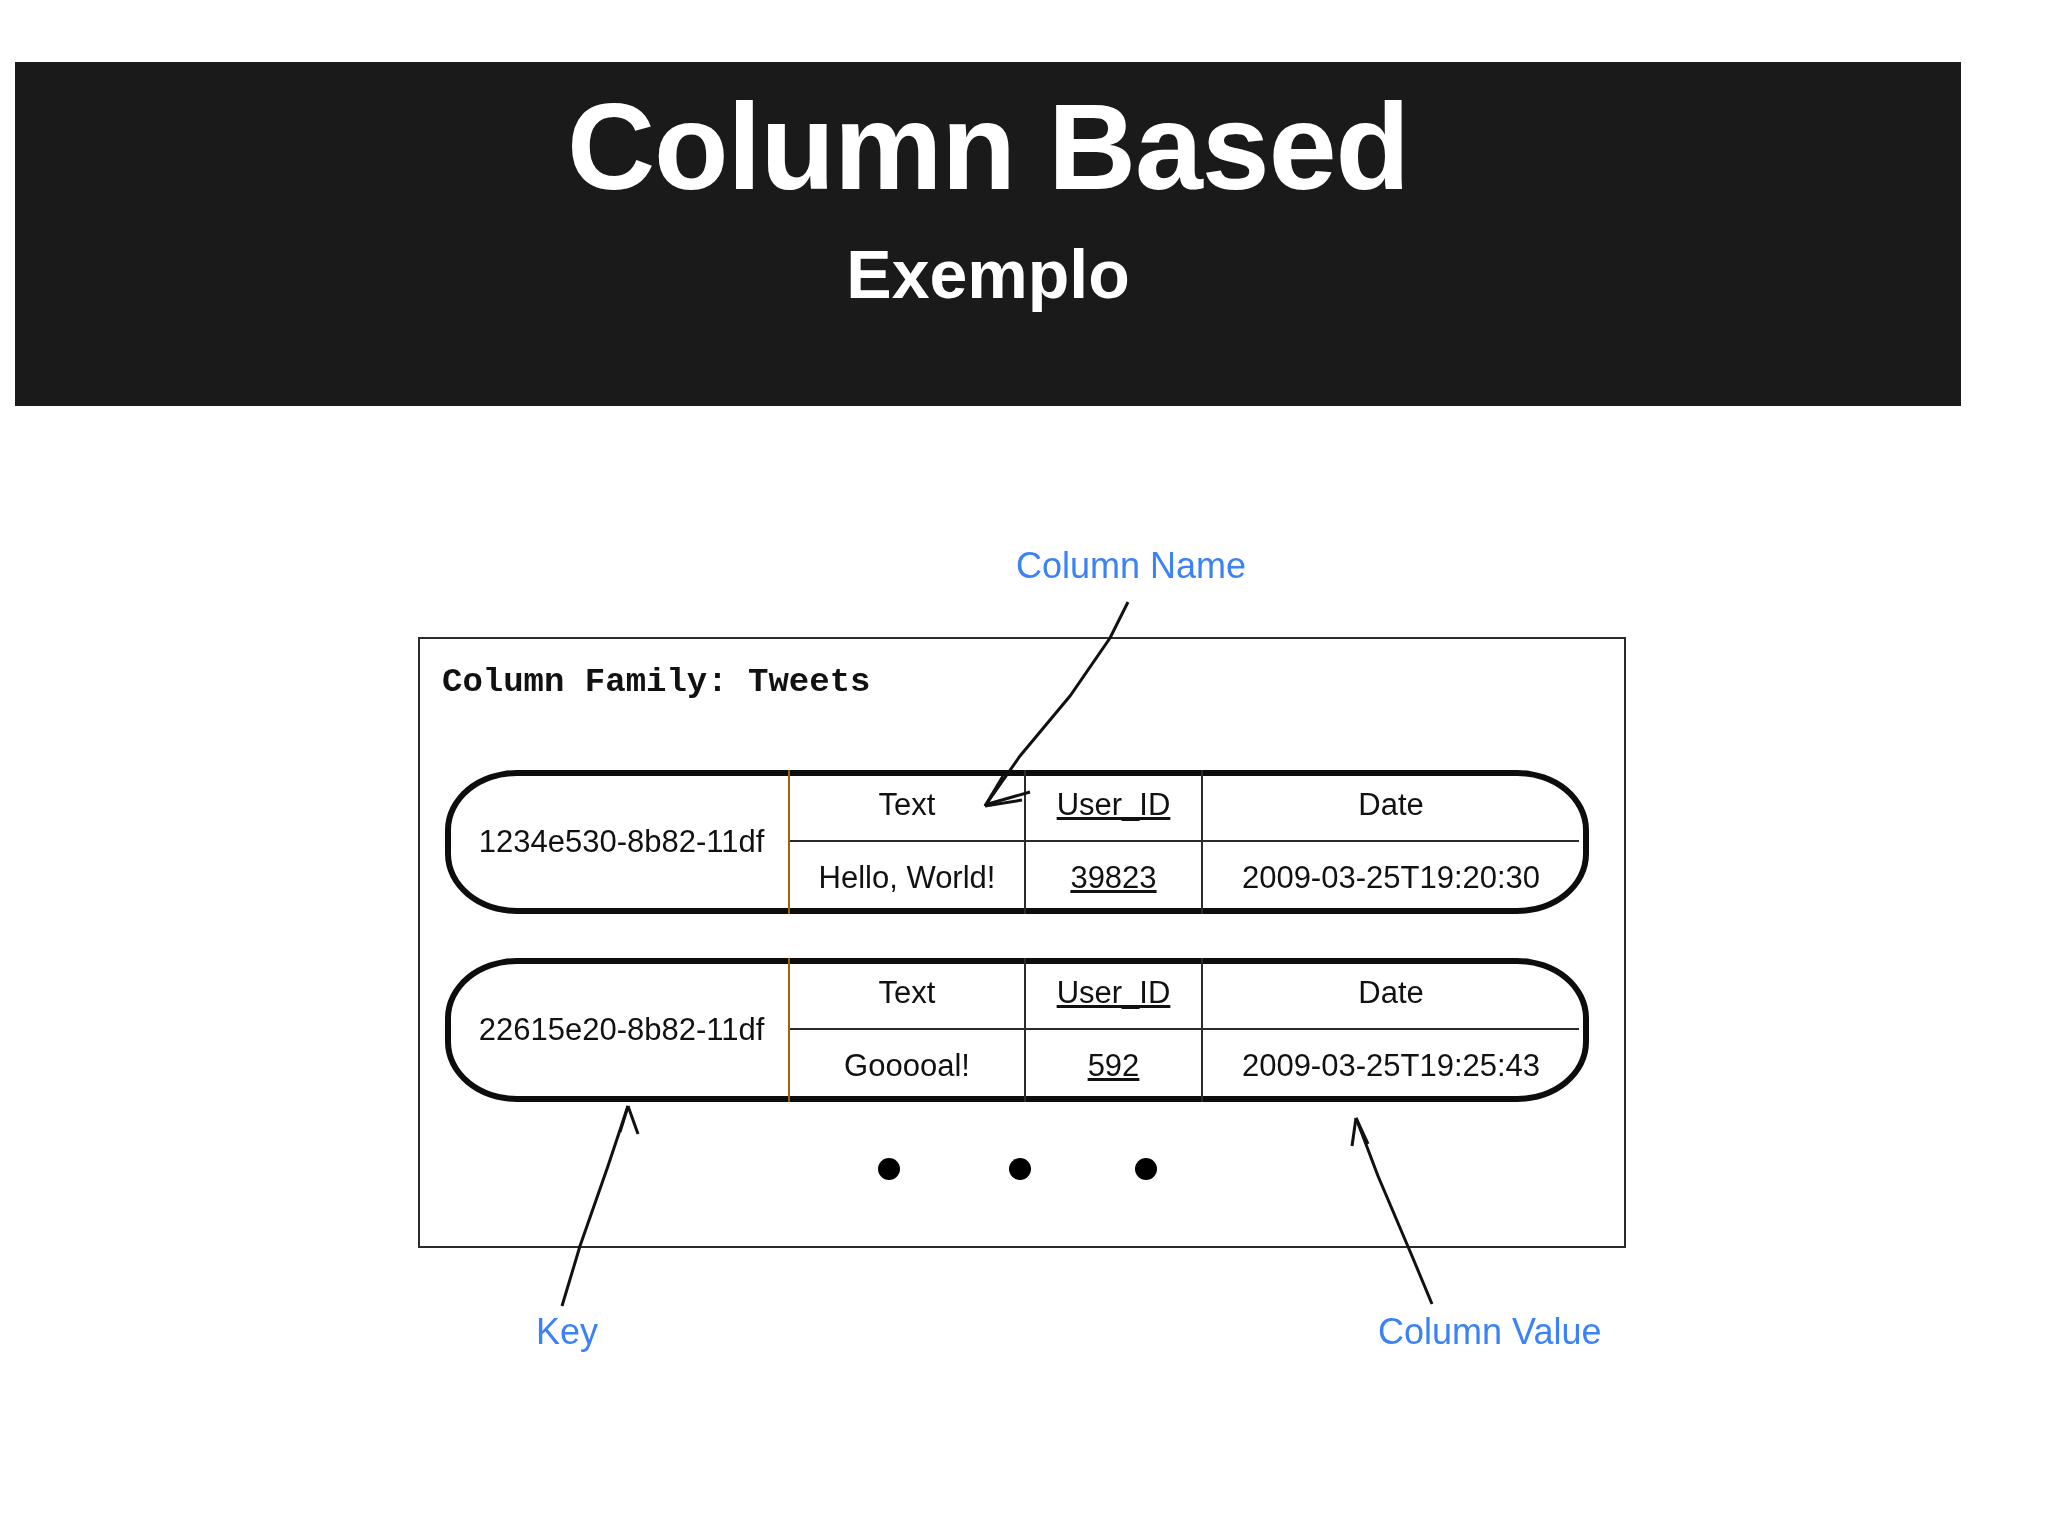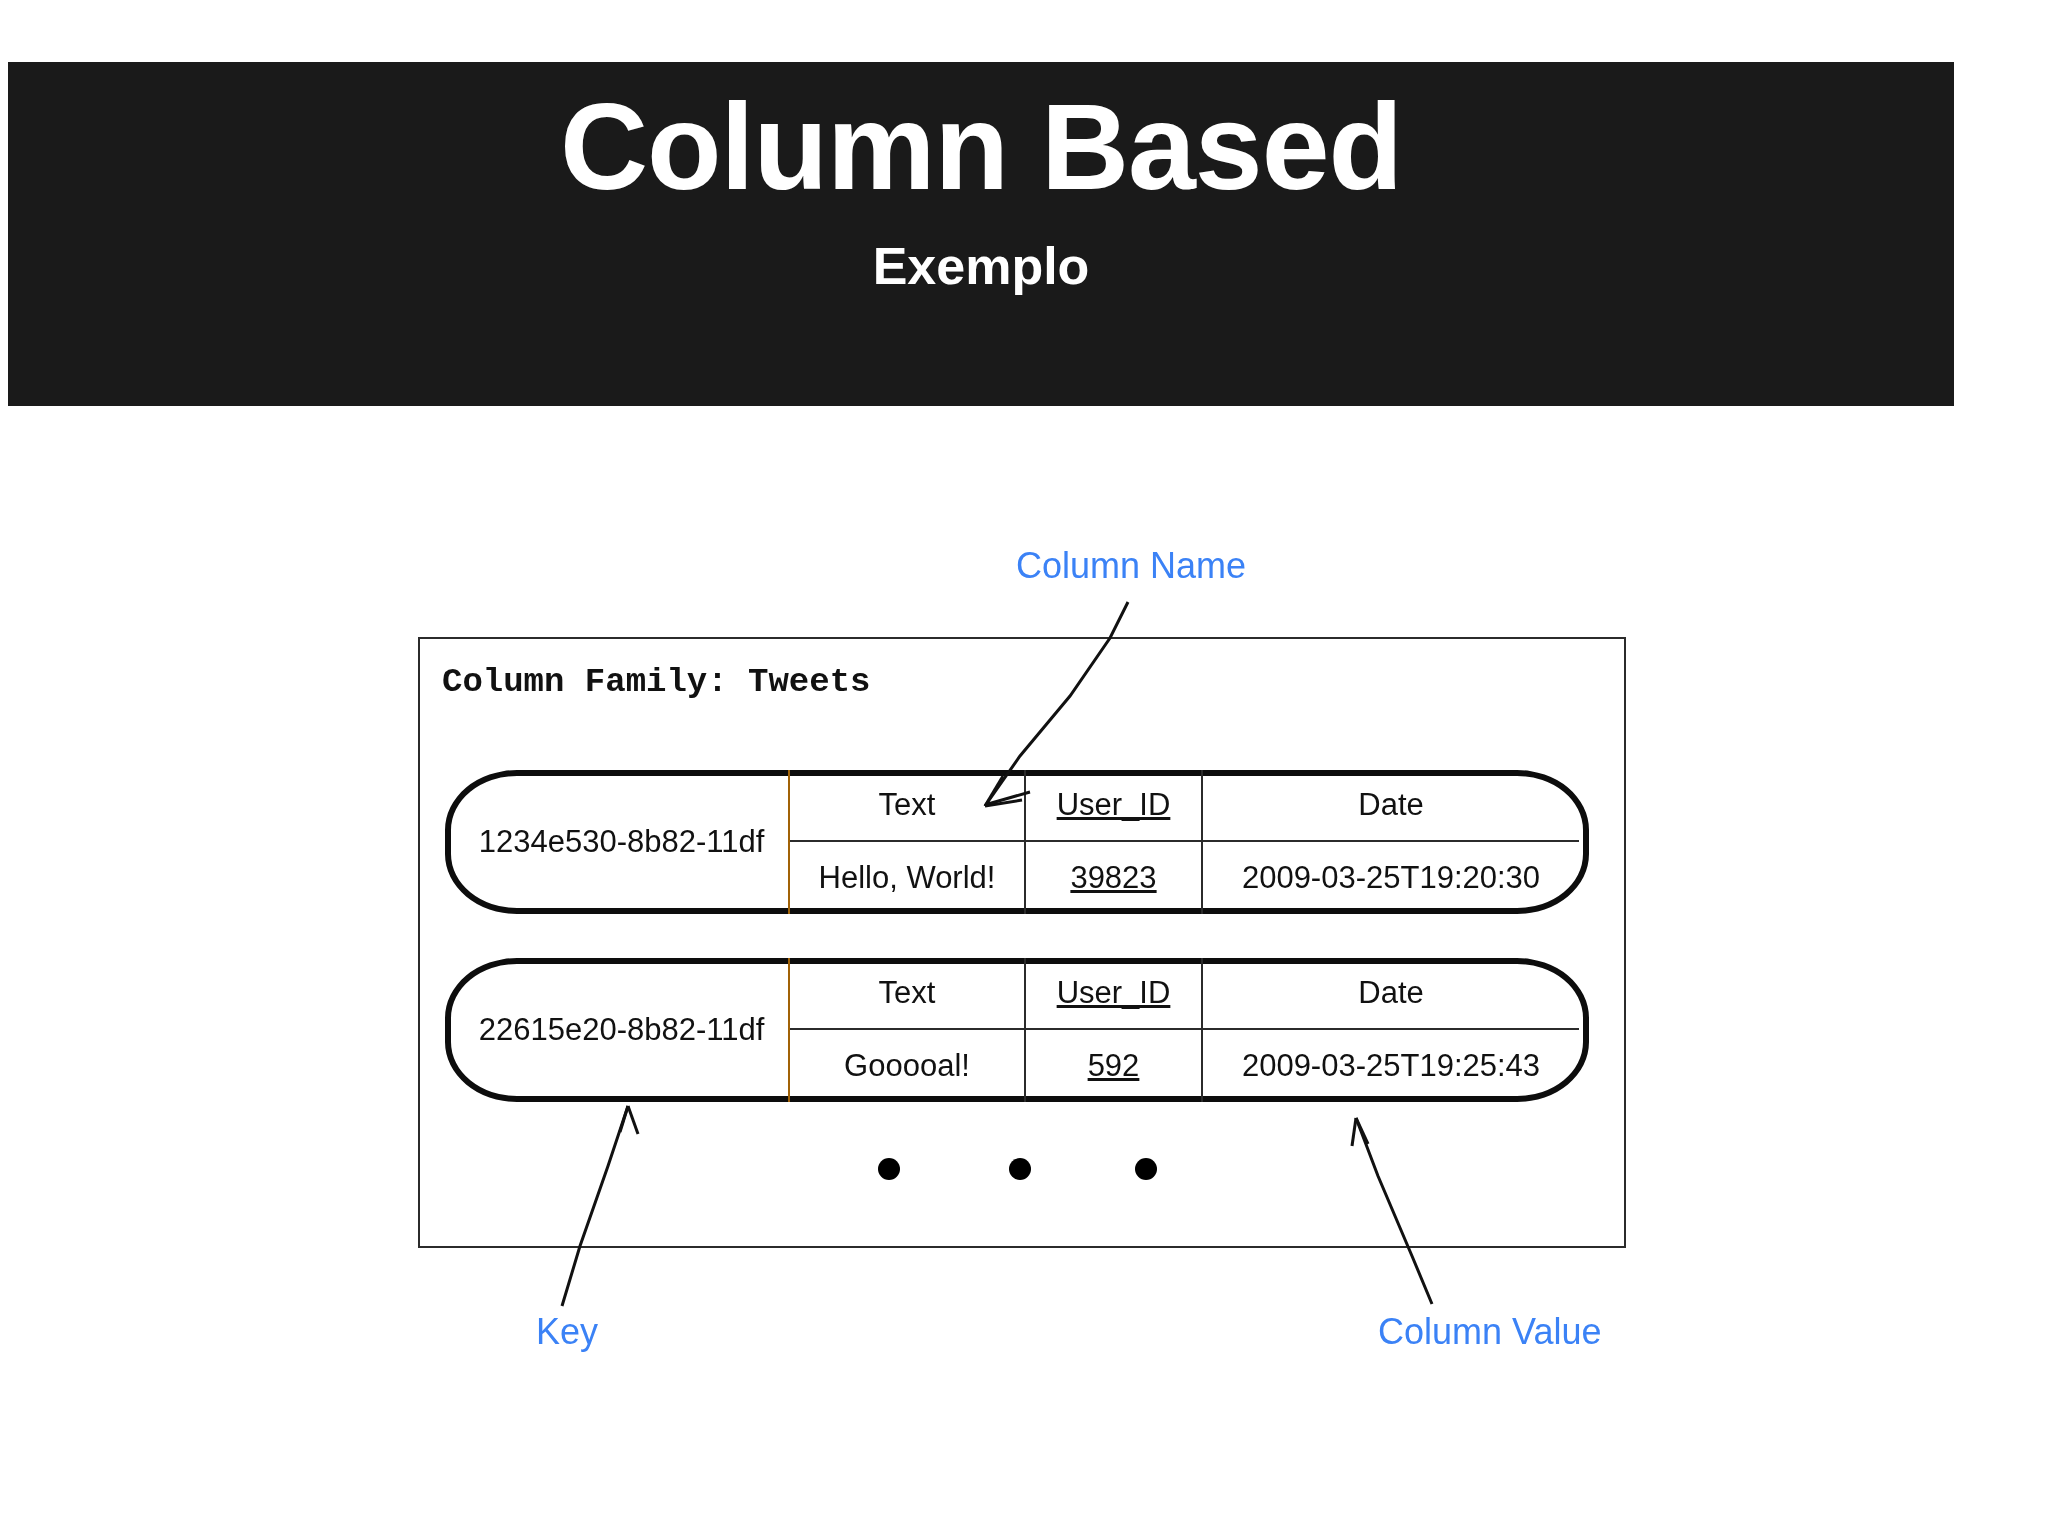--- a/index.html
+++ b/index.html
@@ -13,21 +13,21 @@
     height: 1536px;
     position: relative;
     overflow: hidden;
     font-family: "Liberation Sans", sans-serif;
     -webkit-font-smoothing: antialiased;
   }
 
   
   .title-banner {
     position: absolute;
-    left: 8px;
+    left: 15px;
     top: 62px;
     width: 1946px;
     height: 344px;
     background: #1a1a1a;
     box-sizing: border-box;
     display: flex;
     flex-direction: column;
     align-items: center;
     justify-content: flex-start;
     padding-top: 24px;
@@ -40,21 +40,21 @@
     line-height: 1.0;
     letter-spacing: -1px;
     margin: 0;
     white-space: nowrap;
     text-align: center;
   }
   .slide-subtitle {
     color: #ffffff;
     font-family: "Liberation Sans", sans-serif;
     font-weight: bold;
-    font-size: 52px;
+    font-size: 68px;
     line-height: 1.0;
     margin: 0;
     margin-top: 32px;
     white-space: nowrap;
     text-align: center;
   }
 
   
   .diagram {
     position: absolute;

